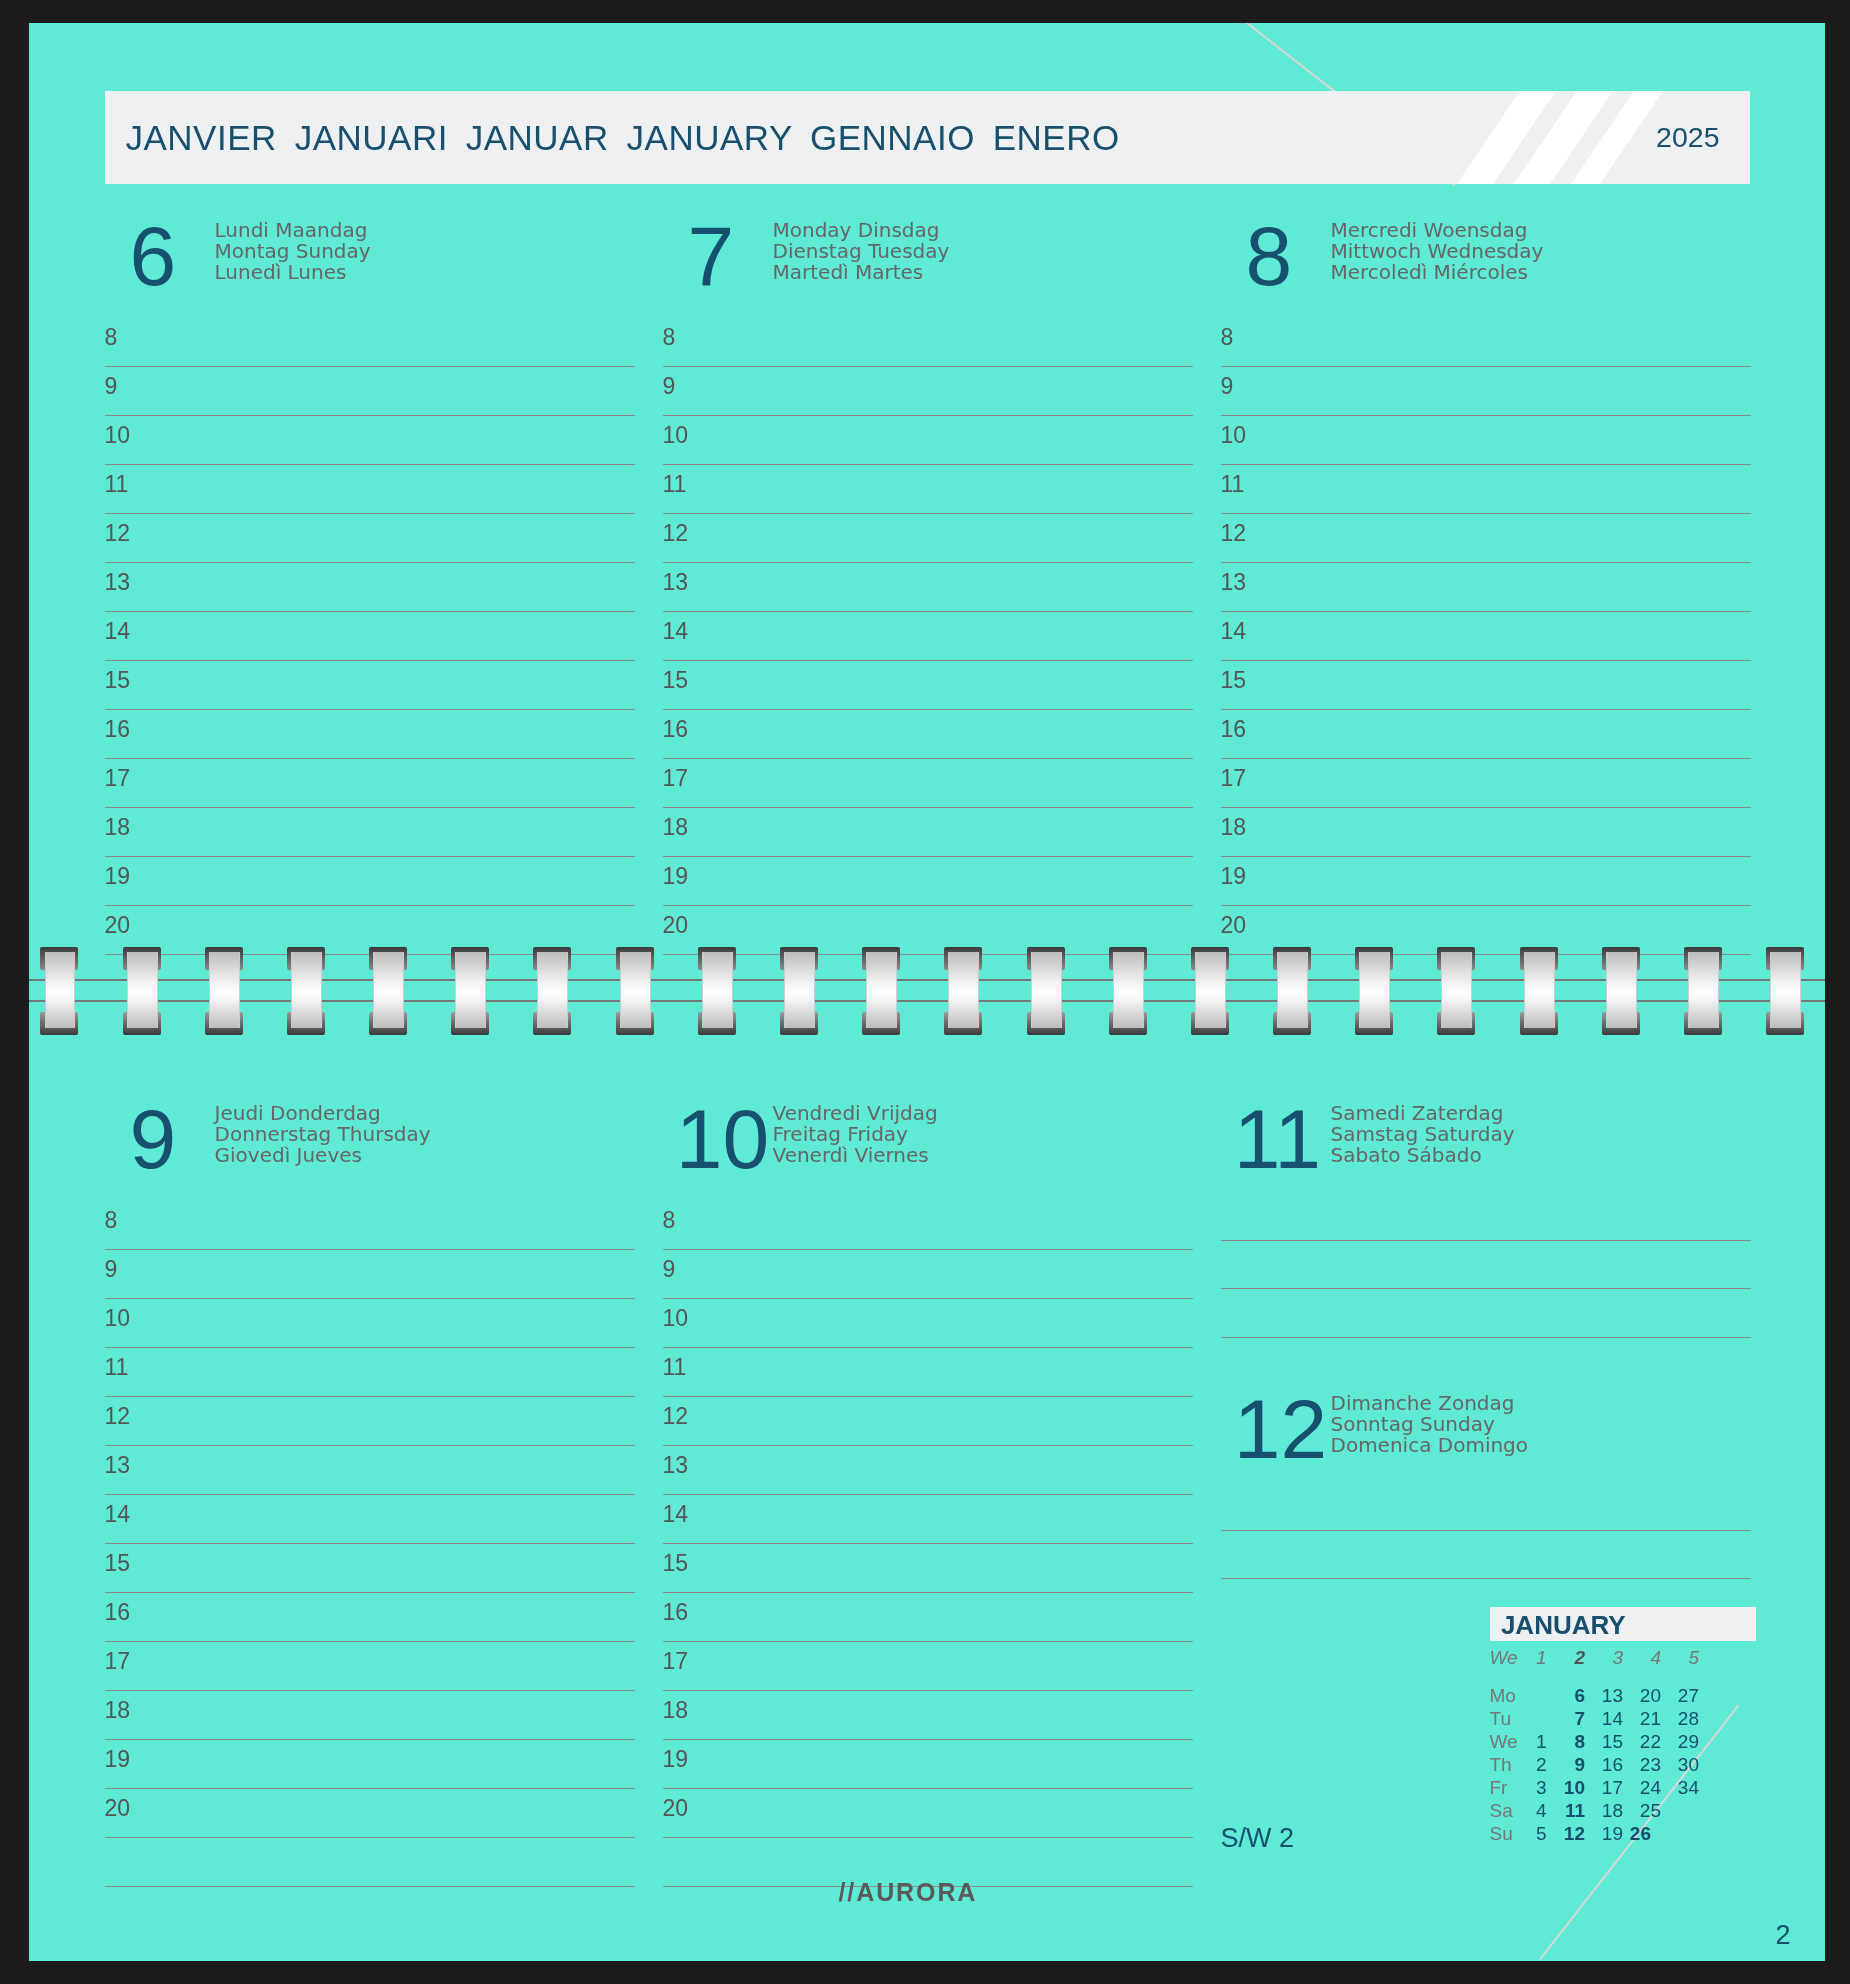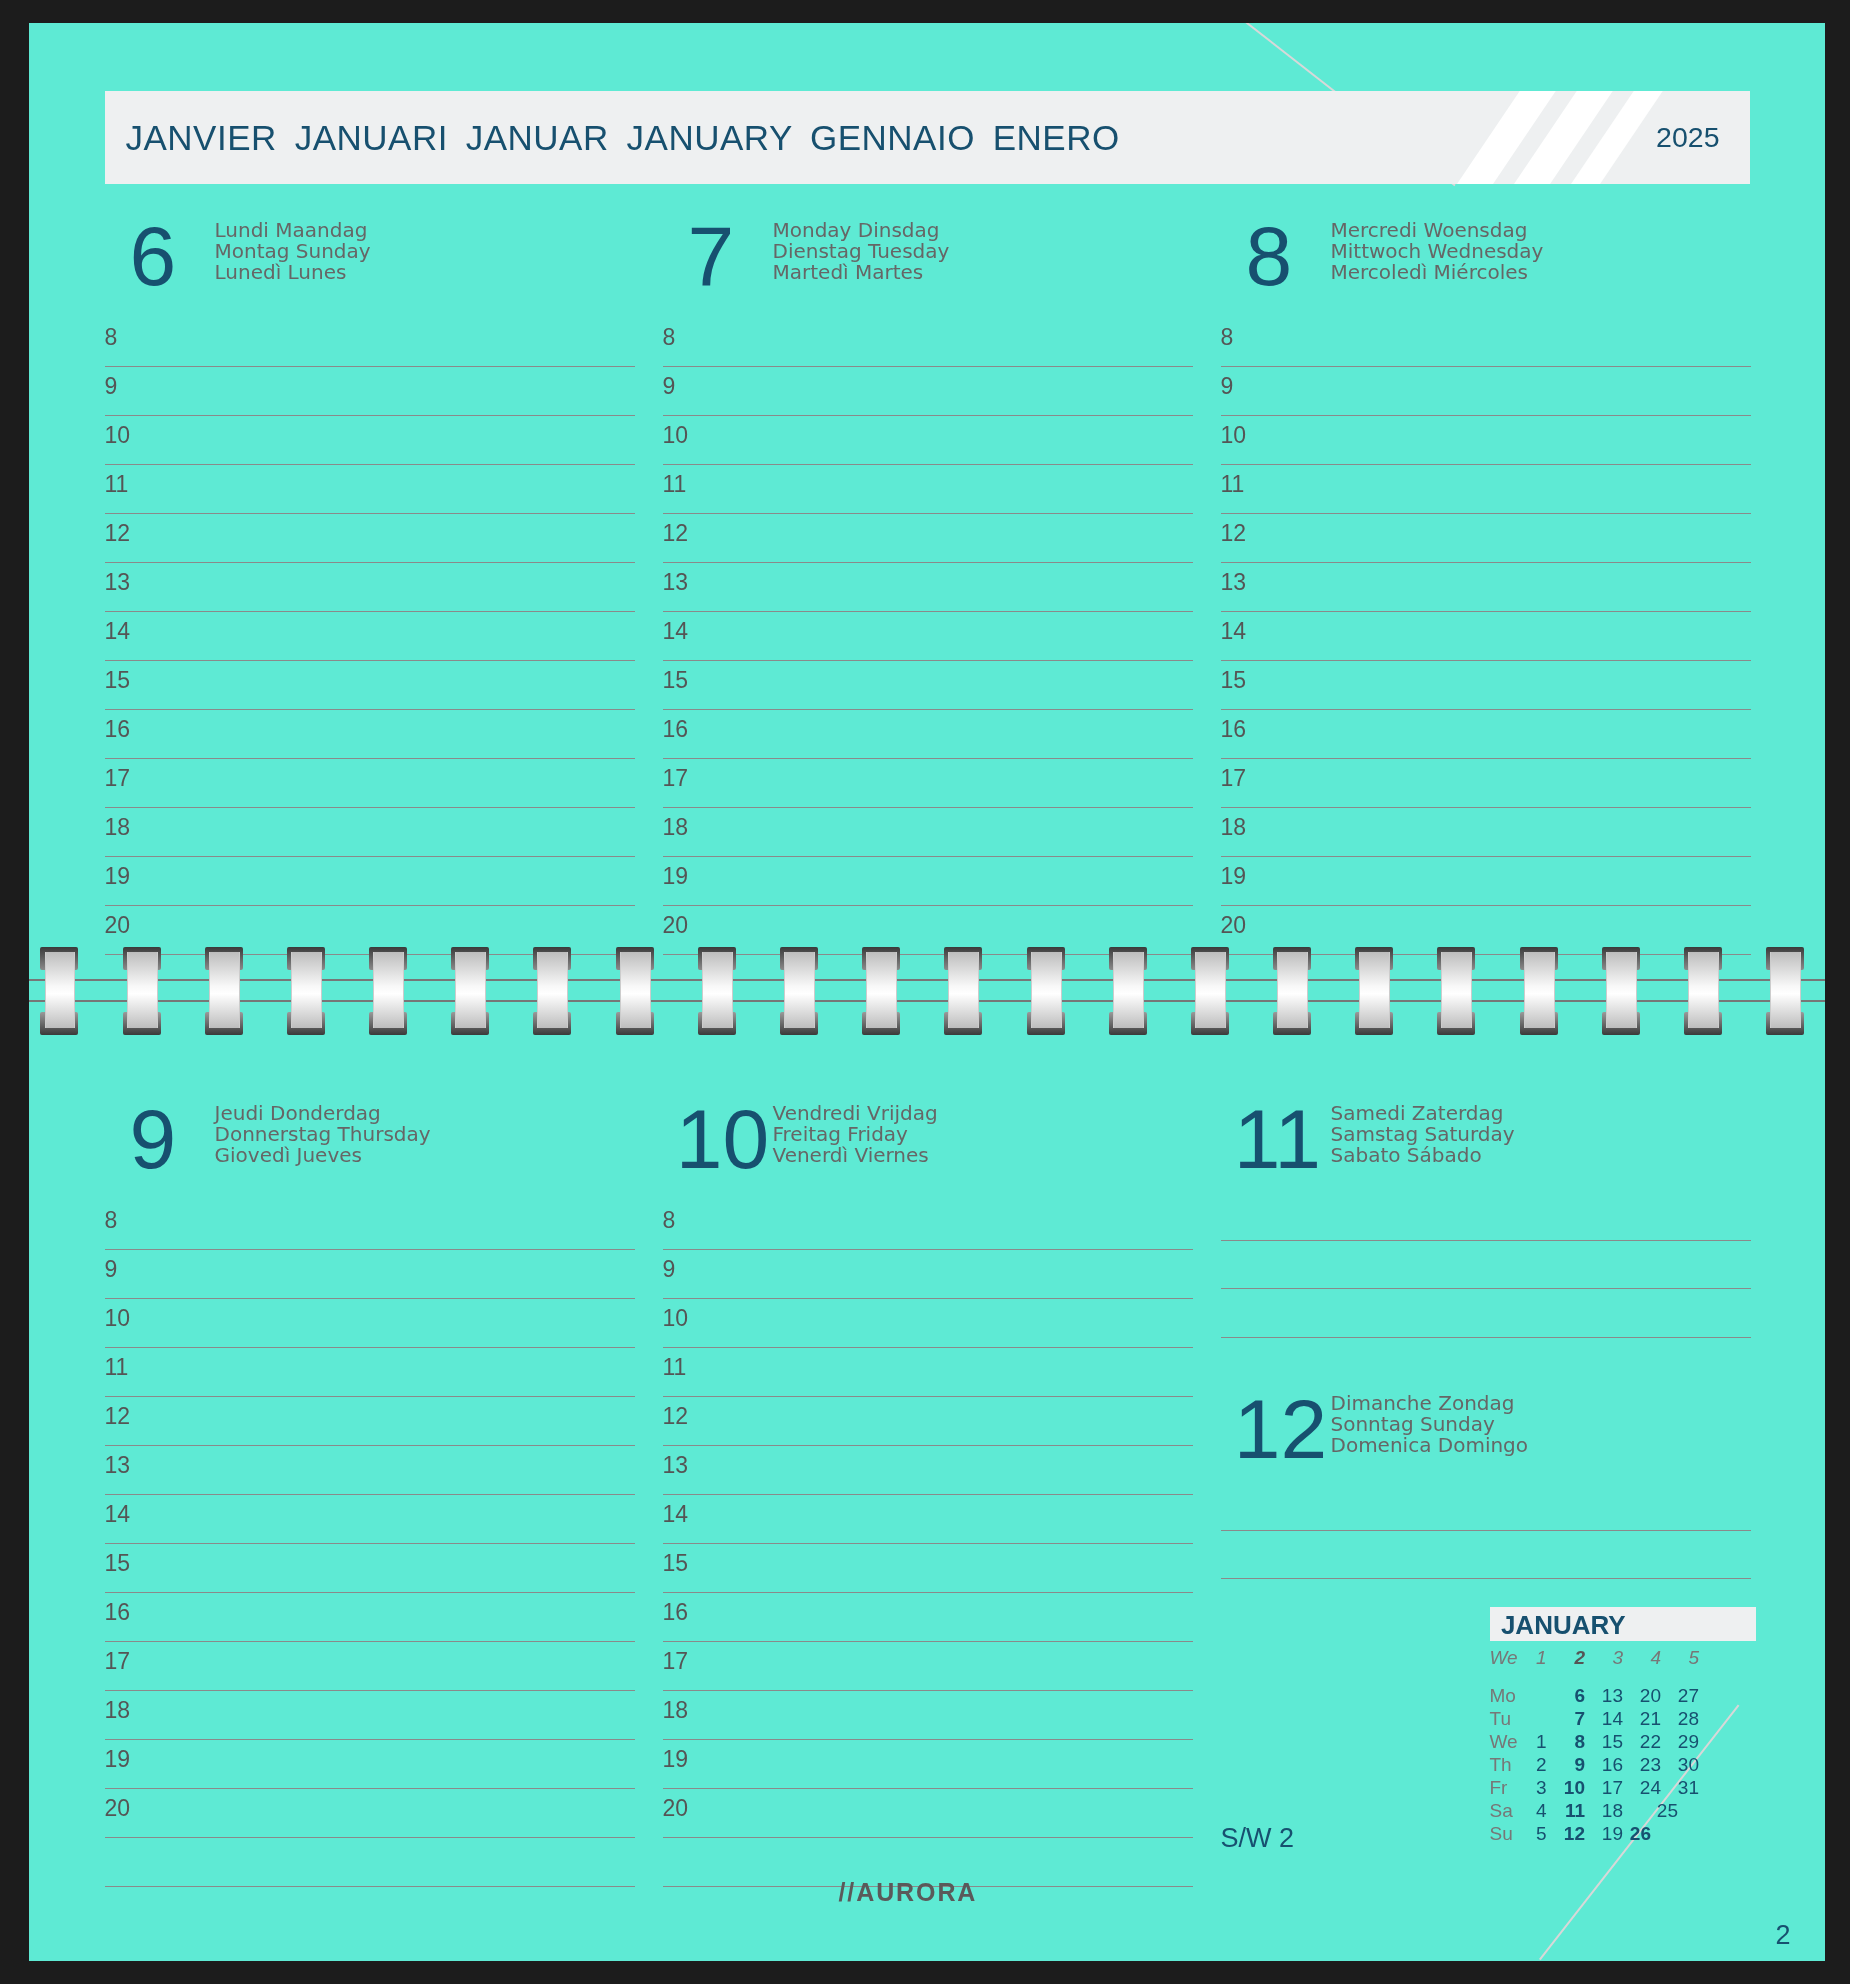--- a/index.html
+++ b/index.html
@@ -501,28 +501,28 @@
             <span class="c" style="left: 105px;">16</span>
             <span class="c" style="left: 143px;">23</span>
             <span class="c" style="left: 181px;">30</span>
           </div>
           <div class="mini-row">
             <span class="c lbl">Fr</span>
             <span class="c" style="left: 28.5px;">3</span>
             <span class="c bold" style="left: 67px;">10</span>
             <span class="c" style="left: 105px;">17</span>
             <span class="c" style="left: 143px;">24</span>
-            <span class="c" style="left: 181px;">31</span>
+            <span class="c" style="left: 181px;">34</span>
           </div>
           <div class="mini-row">
             <span class="c lbl">Sa</span>
             <span class="c" style="left: 28.5px;">4</span>
             <span class="c bold" style="left: 67px;">11</span>
             <span class="c" style="left: 105px;">18</span>
-            <span class="c" style="left: 143px; margin-left: 17px;">25</span>
+            <span class="c" style="left: 143px;">25</span>
             <span class="c" style="left: 181px;"></span>
           </div>
           <div class="mini-row">
             <span class="c lbl">Su</span>
             <span class="c" style="left: 28.5px;">5</span>
             <span class="c bold" style="left: 67px;">12</span>
             <span class="c" style="left: 105px;">19</span>
             <span class="c" style="left: 133px; font-weight: bold;">26</span>
             <span class="c" style="left: 181px;"></span>
           </div>

